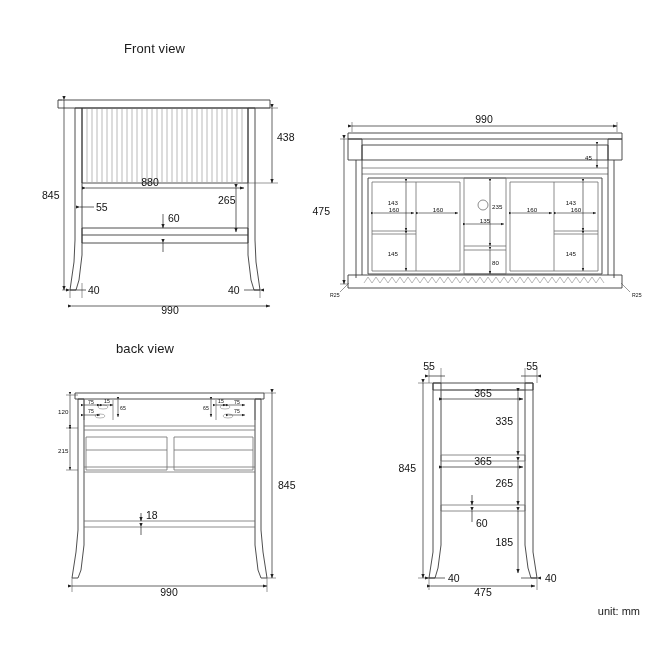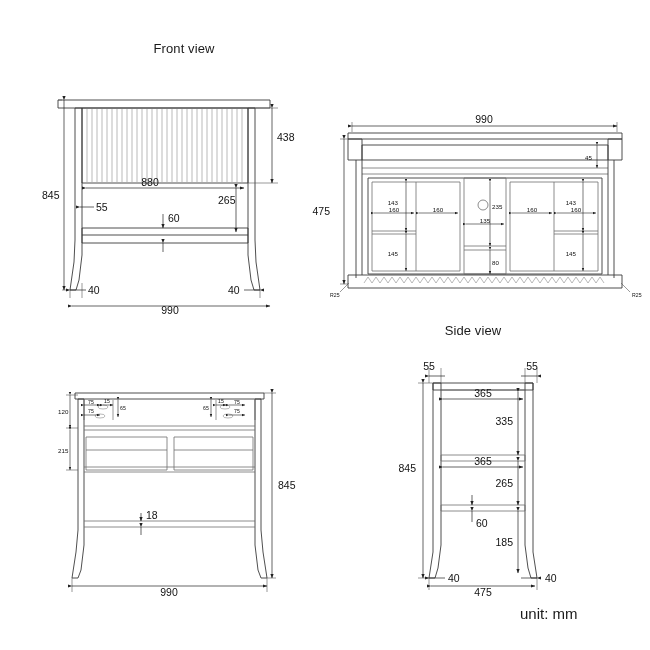--- a/index.html
+++ b/index.html
@@ -19,46 +19,45 @@
     position: absolute;
     left: 0; top: 0;
     width: 650px;
     height: 650px;
   }
   .view-title {
     position: absolute;
     font-size: 13px;
     color: #1a1a1a;
     white-space: nowrap;
-    text-align: center;
     letter-spacing: 0.1px;
   }
   #title-front { left: 124px; top: 41px; width: 120px; }
   #title-top   { left: 413px; top: 46px; width: 120px; }
   #title-back  { left: 116px; top: 341px; width: 120px; }
   #title-side  { left: 413px; top: 323px; width: 120px; }
   #unit-label {
     position: absolute;
     left: 520px; top: 605px;
     width: 120px;
-    text-align: left;
-    font-size: 15px;
+    text-align: right;
+    font-size: 11px;
     color: #1a1a1a;
     white-space: nowrap;
   }
   svg { display: block; }
   text { font-family: "Liberation Sans", sans-serif; fill: #111; }
 </style>
 </head>
 <body>
 
 <div id="sheet">
 
   <div class="view-title" id="title-front">Front view</div>
-  <div class="view-title" id="title-side">Side view</div>
+  <div class="view-title" id="title-back">back view</div>
 
   <svg width="650" height="650" viewBox="0 0 650 650">
     <defs>
       <marker id="ah" markerWidth="7" markerHeight="7" refX="6" refY="2.4" orient="auto" markerUnits="strokeWidth">
         <path d="M0,0 L6.4,2.4 L0,4.8 z" fill="#222"></path>
       </marker>
       <marker id="ahs" markerWidth="6" markerHeight="6" refX="5" refY="2" orient="auto" markerUnits="strokeWidth">
         <path d="M0,0 L5,2 L0,4 z" fill="#222"></path>
       </marker>
       <style>

